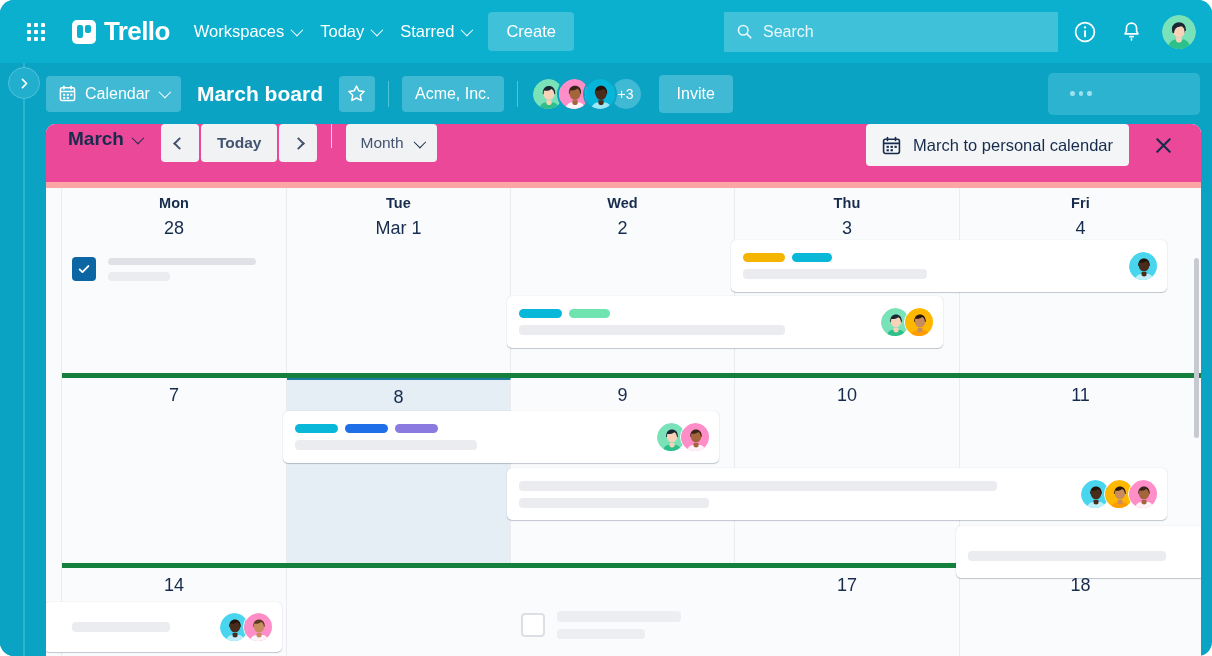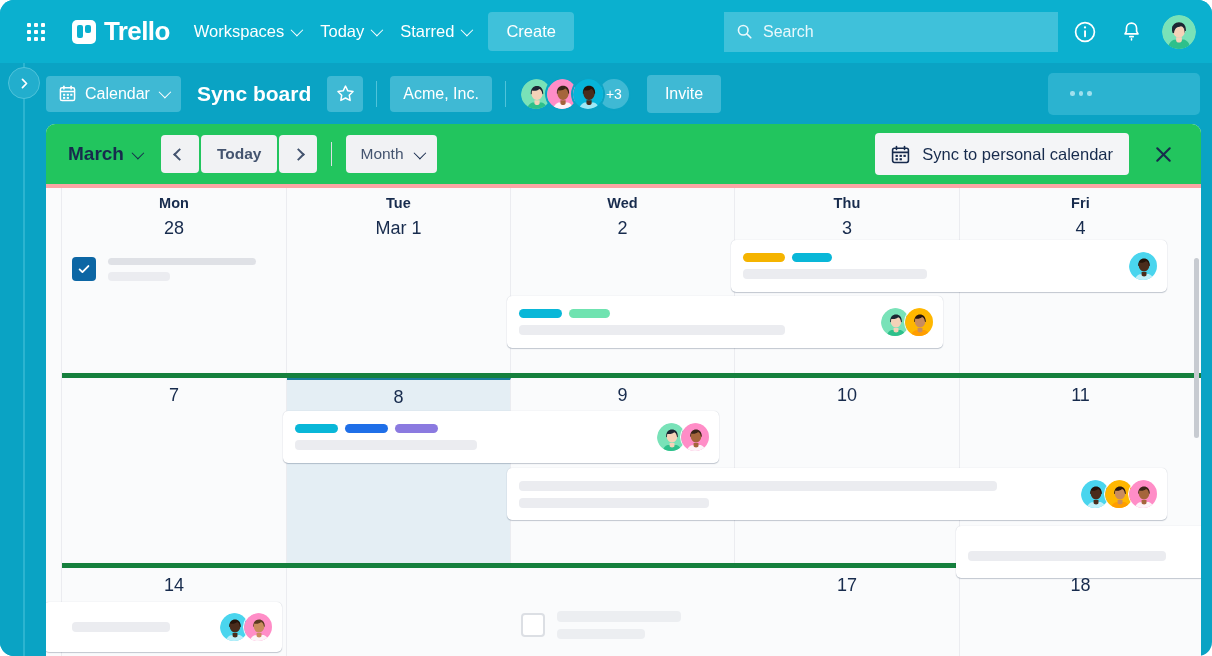--- a/index.html
+++ b/index.html
@@ -125,22 +125,22 @@
   }
   .dots { display:flex; gap:4px; }
   .dots i { width:4.5px; height:4.5px; background:#9fe0ee; border-radius:50%; display:block; }
 
   
   .calpanel {
     position:absolute; left:46px; top:124px; width:1155px; height:532px;
     background:#fff; border-radius:9px 9px 0 0; overflow:hidden;
   }
   .caltoolbar {
-    height:64px; display:flex; align-items:center; padding: 0 18px 0 20px;
-    background:#22c55e; border-bottom:4px solid #fca5a5;
+    height:64px; display:flex; align-items:flex-start; padding: 0 18px 0 20px;
+    background:#ec4899; border-bottom:6px solid #fca5a5;
   }
   .month-label {
     font-size:19px; font-weight:bold; color:#172b4d; display:flex; align-items:center;
     gap:8px; cursor:pointer; padding:4px 2px;
   }
   .tb-group { display:flex; align-items:center; margin-left:18px; gap:2px; }
   .tb-btn {
     height:38px; min-width:38px; padding:0 12px; border-radius:4px; background:#f1f2f4;
     color:#44546f; font-size:15.5px; display:flex; align-items:center; justify-content:center;
     cursor:pointer; border:none;
@@ -312,21 +312,21 @@
         <rect x="4.3" y="9.3" width="2.3" height="2.1" fill="#fff"></rect>
         <rect x="8.2" y="9.3" width="2.3" height="2.1" fill="#fff"></rect>
         <rect x="11.9" y="9.3" width="2.3" height="2.1" fill="#fff"></rect>
         <rect x="4.3" y="12.6" width="2.3" height="2.1" fill="#fff"></rect>
         <rect x="8.2" y="12.6" width="2.3" height="2.1" fill="#fff"></rect>
       </svg>
       <span>Calendar</span>
       <span class="chev"></span>
     </div>
 
-    <div class="board-title">Sync board</div>
+    <div class="board-title">March board</div>
 
     <div class="sq-btn">
       <svg width="19" height="19" viewBox="0 0 20 20">
         <path d="M10 2.2l2.45 4.97 5.48.8-3.96 3.87.93 5.46L10 14.72l-4.9 2.58.93-5.46L2.07 7.97l5.48-.8z" fill="none" stroke="#fff" stroke-width="1.55" stroke-linejoin="round"></path>
       </svg>
     </div>
 
     <div class="vdiv"></div>
     <div class="pill">Acme, Inc.</div>
     <div class="vdiv"></div>
@@ -404,21 +404,21 @@
             <rect x="1.5" y="3" width="15" height="13.5" rx="1.7" fill="none" stroke="#172b4d" stroke-width="1.5"></rect>
             <line x1="1.5" y1="7" x2="16.5" y2="7" stroke="#172b4d" stroke-width="1.5"></line>
             <line x1="5.2" y1="1.4" x2="5.2" y2="4.2" stroke="#172b4d" stroke-width="1.5" stroke-linecap="round"></line>
             <line x1="12.8" y1="1.4" x2="12.8" y2="4.2" stroke="#172b4d" stroke-width="1.5" stroke-linecap="round"></line>
             <rect x="4.3" y="9.3" width="2.2" height="2" fill="#172b4d"></rect>
             <rect x="8.1" y="9.3" width="2.2" height="2" fill="#172b4d"></rect>
             <rect x="11.8" y="9.3" width="2.2" height="2" fill="#172b4d"></rect>
             <rect x="4.3" y="12.5" width="2.2" height="2" fill="#172b4d"></rect>
             <rect x="8.1" y="12.5" width="2.2" height="2" fill="#172b4d"></rect>
           </svg>
-          <span>Sync to personal calendar</span>
+          <span>March to personal calendar</span>
         </div>
         <div class="close-x">
           <svg width="23" height="23" viewBox="0 0 24 24">
             <path d="M5.5 5.5l13 13M18.5 5.5l-13 13" stroke="#172b4d" stroke-width="2.2" stroke-linecap="round"></path>
           </svg>
         </div>
       </div>
     </div>
 
     <div class="calgrid">

